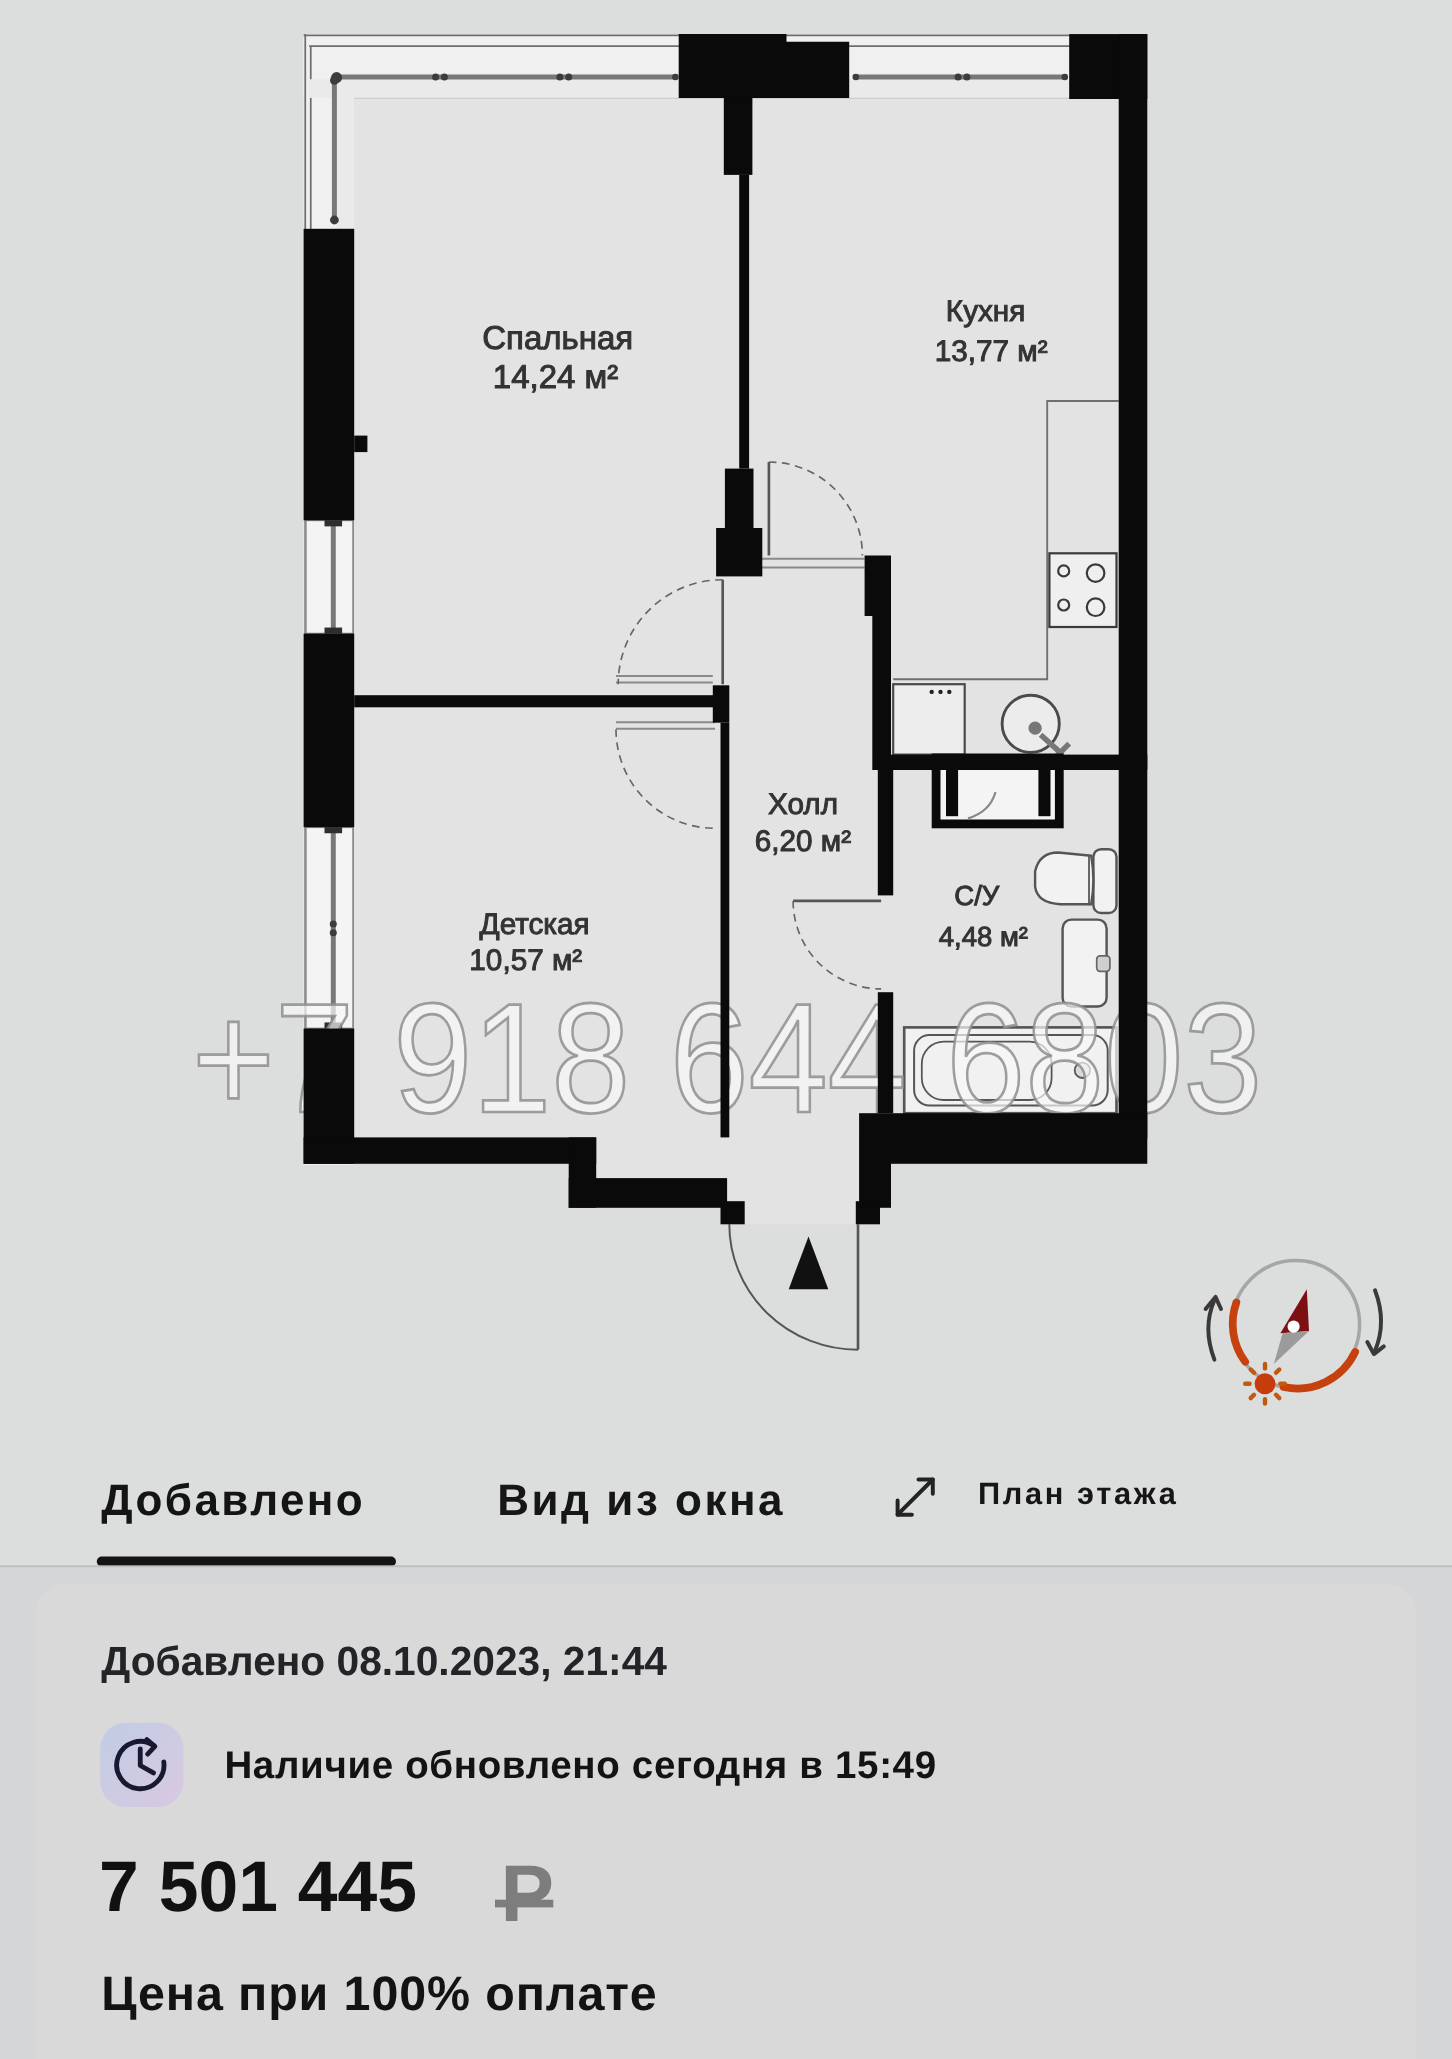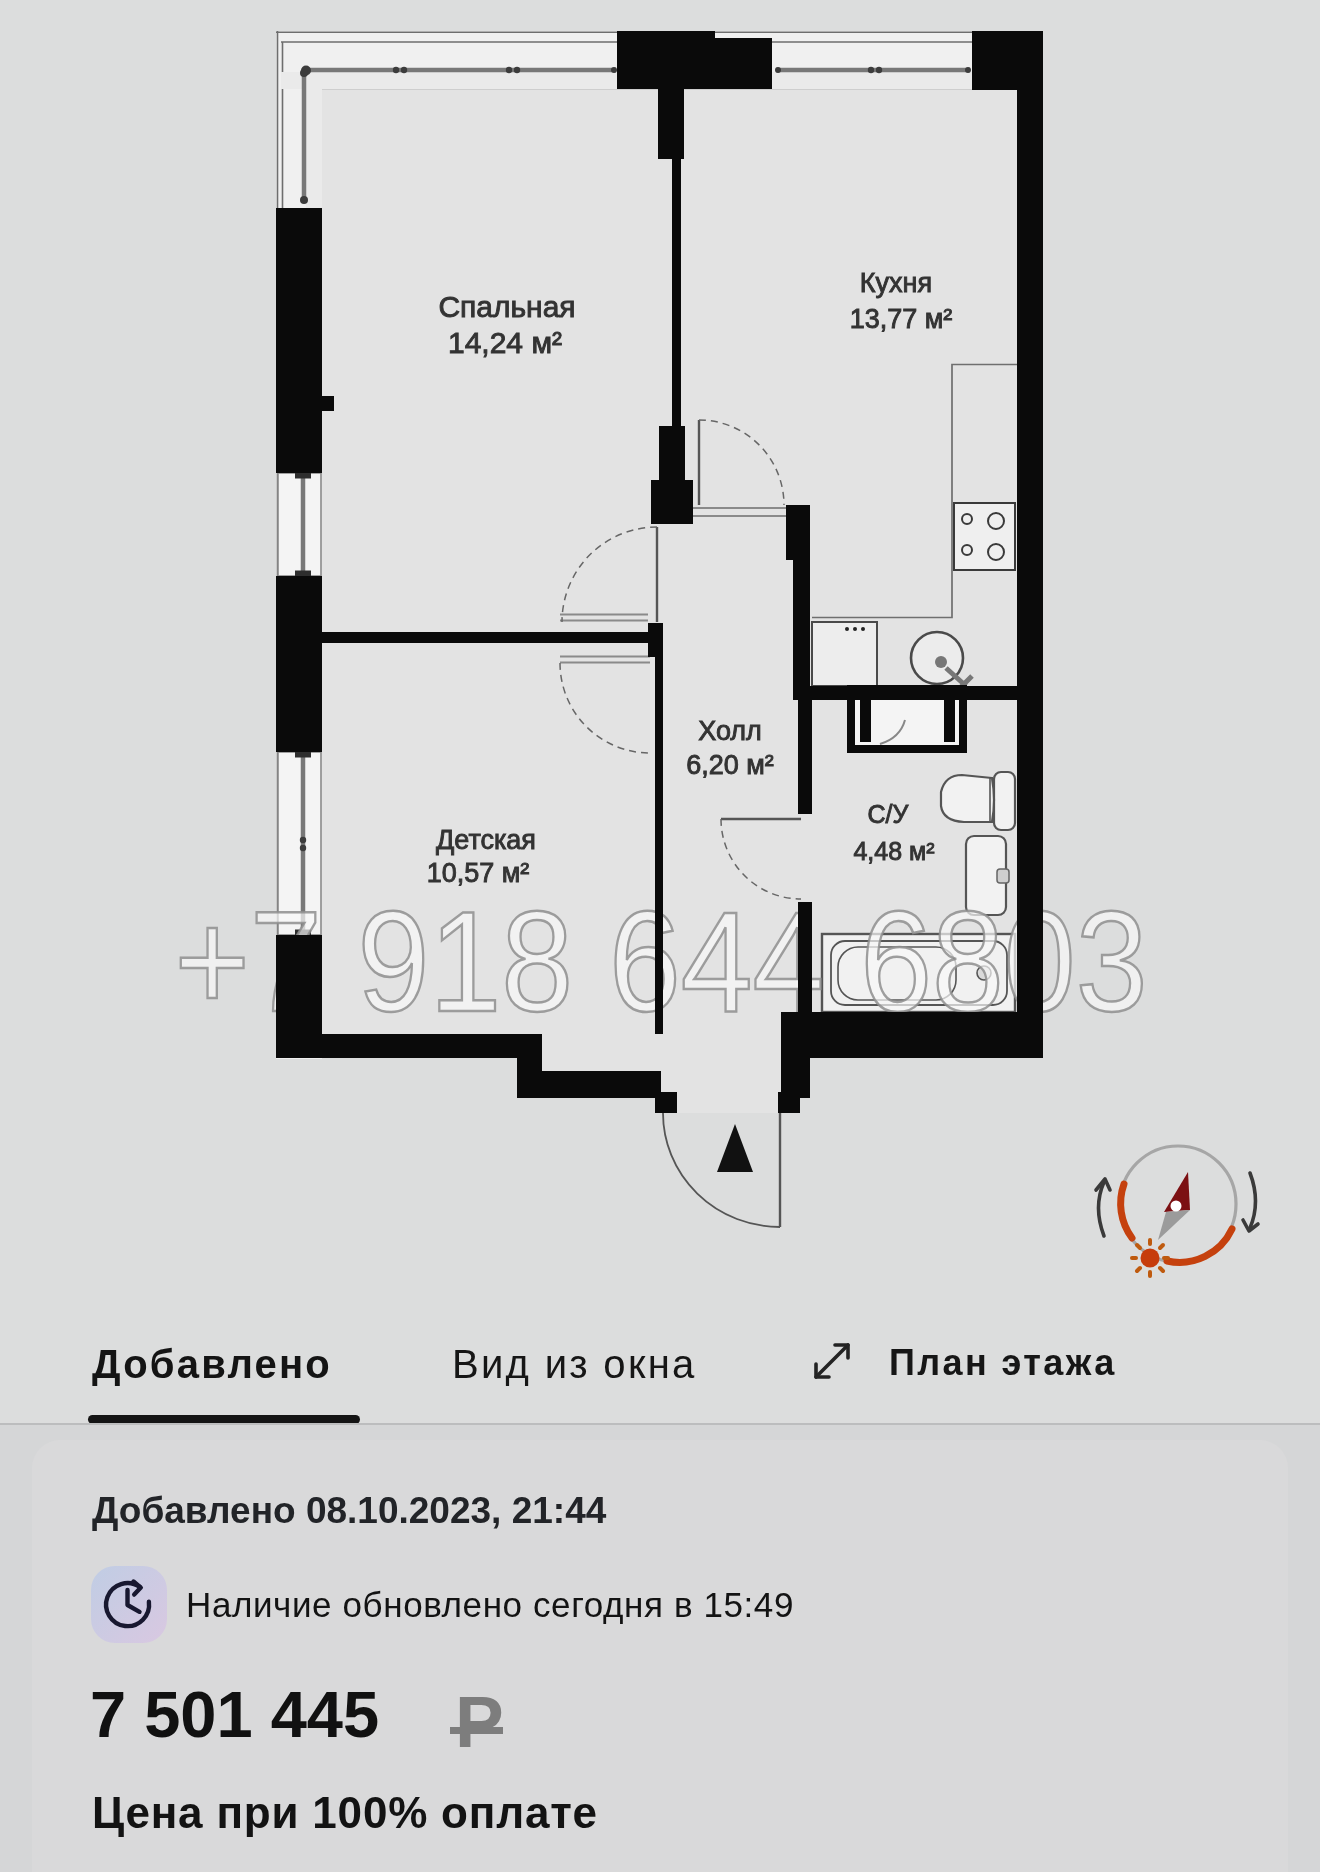--- a/index.html
+++ b/index.html
@@ -259,22 +259,22 @@
     <g stroke="#3a3a3a" stroke-width="3.6" fill="none" stroke-linecap="round" stroke-linejoin="round">
       <path d="M1104 1236 Q1093 1207 1104 1182"></path>
       <path d="M1096 1190 L1105 1179 L1110 1190"></path>
       <path d="M1250 1173 Q1261 1202 1250 1228"></path>
       <path d="M1243 1220 L1249 1231 L1258 1224"></path>
     </g>
   </g>
 </svg>
 
 <div class="abs" style="left:92px;top:1342px;font-size:40px;font-weight:700;color:#141414;letter-spacing:2.2px">Добавлено</div>
-<div class="abs" style="left:452px;top:1342px;font-size:40px;font-weight:400;color:#161616;letter-spacing:2.3px">Вид из окна</div>
-<div class="abs" style="left:889px;top:1342px;font-size:36px;font-weight:700;color:#161616;letter-spacing:2.4px">План этажа</div>
+<div class="abs" style="left:452px;top:1342px;font-size:40px;font-weight:700;color:#161616;letter-spacing:2.3px">Вид из окна</div>
+<div class="abs" style="left:889px;top:1342px;font-size:28px;font-weight:700;color:#161616;letter-spacing:2.4px">План этажа</div>
 
 <svg class="abs" style="left:806px;top:1337px" width="50" height="50" viewBox="0 0 50 50">
   <g stroke="#232323" stroke-width="3.6" fill="none" stroke-linecap="round" stroke-linejoin="round">
     <line x1="10" y1="40" x2="42" y2="8"></line>
     <path d="M29 8 H42 V21"></path>
     <path d="M10 27 V40 H23"></path>
   </g>
 </svg>
 
 <div class="abs" style="left:88px;top:1415px;width:272px;height:9px;background:#141414;border-radius:5px"></div>
@@ -295,20 +295,20 @@
     </linearGradient>
   </defs>
   <rect x="0" y="0" width="76" height="77" rx="24" fill="url(#lg1)"></rect>
   <g stroke="#181830" stroke-width="4.4" fill="none" stroke-linecap="round" stroke-linejoin="round">
     <path d="M48.8 20.9 A21.5 21.5 0 1 0 57.9 35.8"></path>
     <path d="M42.5 15.5 L49.8 21.6 L43.2 28.6"></path>
     <path d="M36.5 24 V39 L48.5 45.8"></path>
   </g>
 </svg>
 
-<div class="abs" style="left:186px;top:1585px;font-size:35px;font-weight:400;color:#131313;letter-spacing:0.6px">Наличие обновлено сегодня в 15:49</div>
+<div class="abs" style="left:204px;top:1585px;font-size:35px;font-weight:700;color:#131313;letter-spacing:0.6px">Наличие обновлено сегодня в 15:49</div>
 
 <div class="abs" style="left:90px;top:1677px;font-size:65px;font-weight:700;color:#111">7 501 445</div>
 
 <div class="abs" style="left:455px;top:1680px;font-size:73px;font-weight:700;color:#7d7d7d">Р</div>
 <div class="abs" style="left:450px;top:1726.5px;width:53px;height:7px;background:#7d7d7d"></div>
 
 <div class="abs" style="left:92px;top:1788px;font-size:44px;font-weight:700;color:#131313;letter-spacing:0.8px">Цена при 100% оплате</div>
 
 </body></html>

